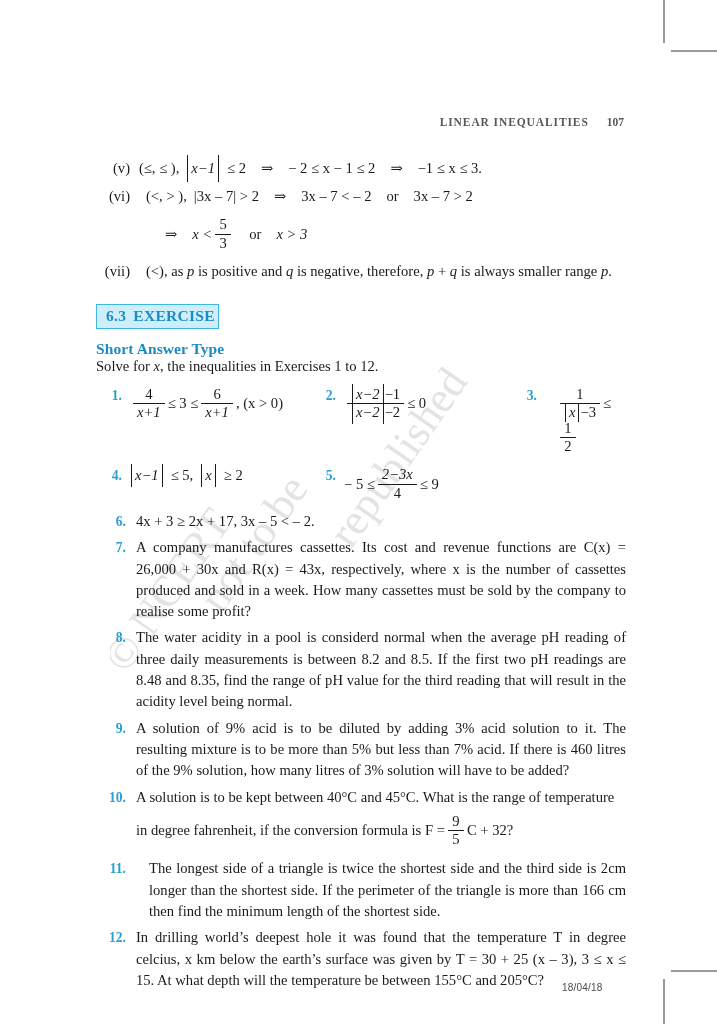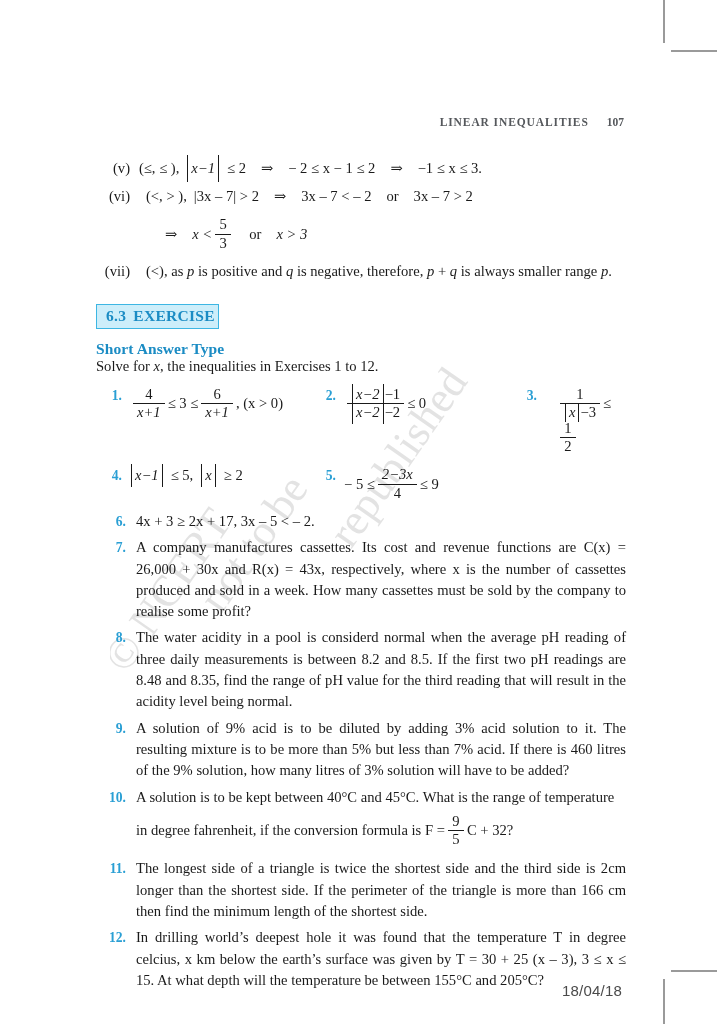--- a/index.html
+++ b/index.html
@@ -194,21 +194,21 @@
   .col-c { flex: 1 1 auto; }
 
   .mini { display: flex; align-items: flex-start; }
   .mini .pnum { flex: 0 0 26px; width: 26px; padding-right: 8px; }
 
   .footer-date {
     position: absolute;
     left: 562px;
     top: 982px;
     font-family: "Liberation Sans", sans-serif;
-    font-size: 15px;
+    font-size: 10px;
     color: #4a4a4a;
     letter-spacing: 0.2px;
   }
 </style>
 </head>
 <body>
 
 <div class="crop crop-tr-v"></div>
 <div class="crop crop-tr-h"></div>
 <div class="crop crop-br-h"></div>
@@ -440,21 +440,21 @@
             <span class="frac">
               <span class="num">9</span>
               <span class="bar"></span>
               <span class="den">5</span>
             </span>
             <span>C + 32?</span>
           </div>
         </div>
       </div>
 
-      <div class="prow" style="margin-top:11px;">
+      <div class="prow" style="margin-top:11px;gap:13px;">
         <div class="pnum">11.</div>
         <div class="pbody">The longest side of a triangle is twice the shortest side and the third side is 2cm longer than the shortest side. If the perimeter of the triangle is more than 166 cm then find the minimum length of the shortest side.</div>
       </div>
 
       <div class="prow">
         <div class="pnum">12.</div>
         <div class="pbody">In drilling world’s deepest hole it was found that the temperature T in degree celcius, x km below the earth’s surface was given by T = 30 + 25 (x – 3), 3 ≤ x ≤ 15. At what depth will the temperature be between 155°C and 205°C?</div>
       </div>
 
     </div>

